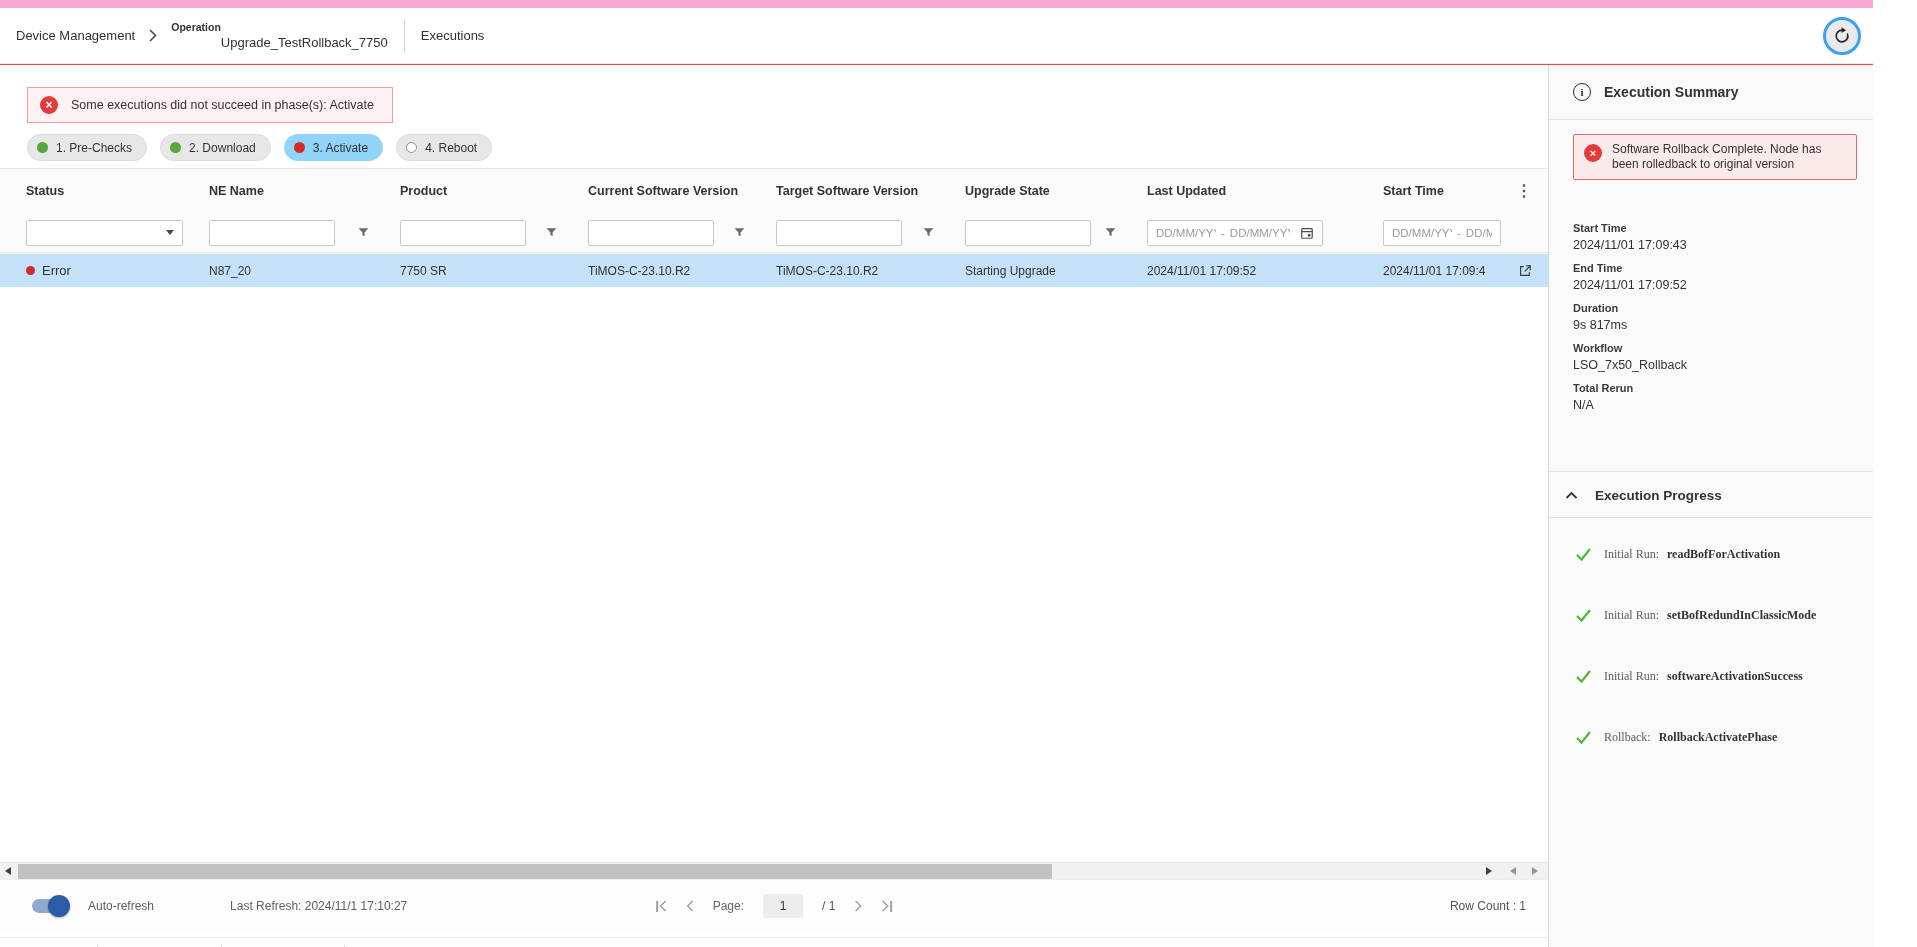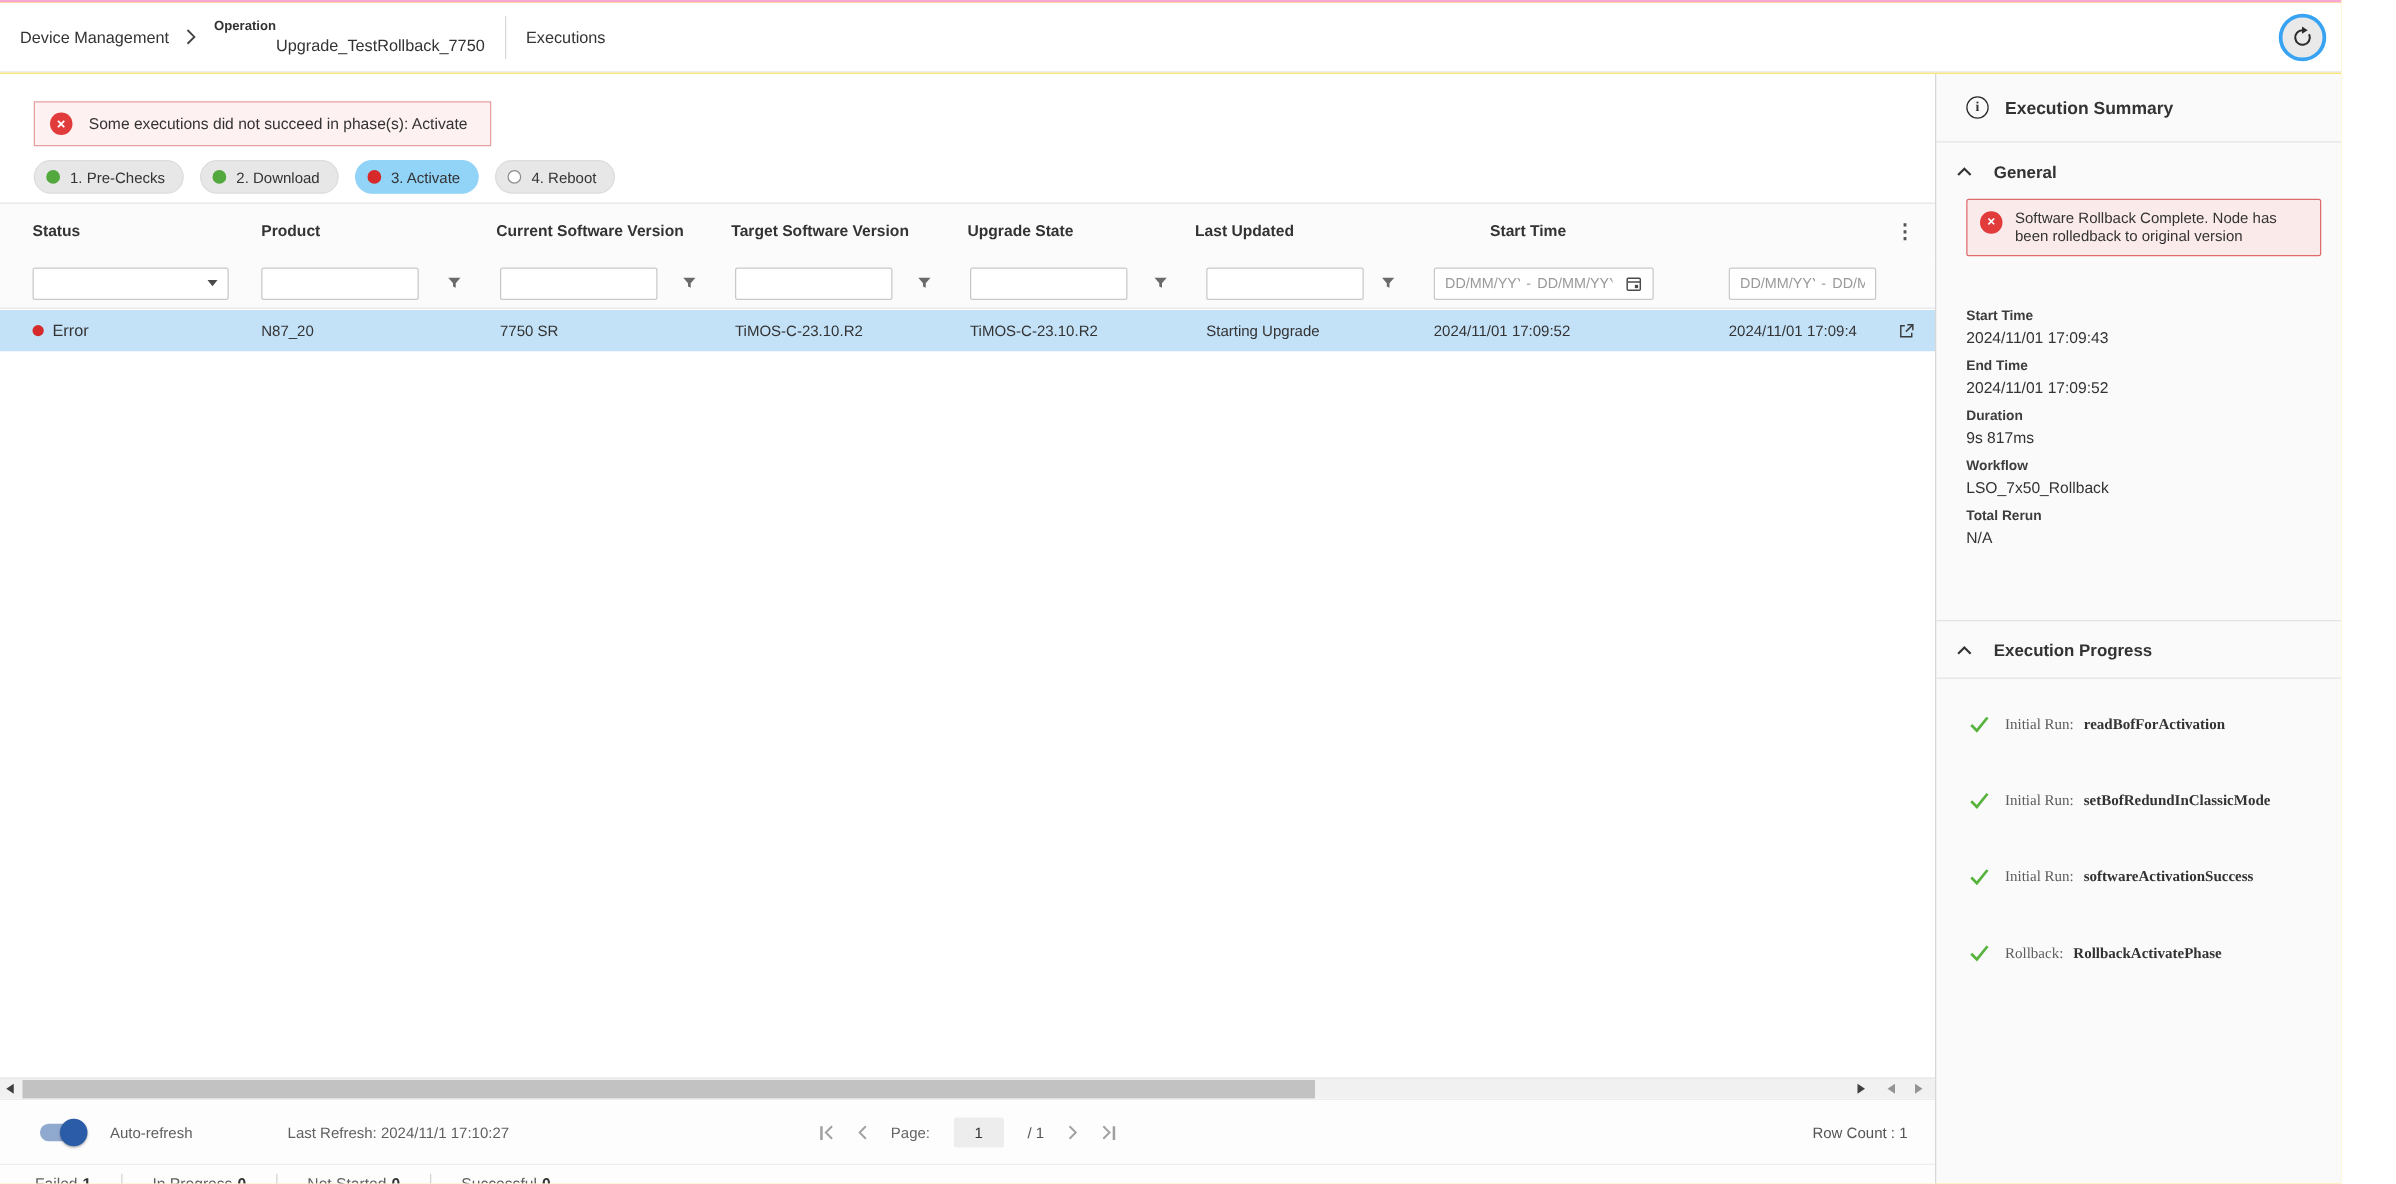--- a/index.html
+++ b/index.html
@@ -1,17 +1,17 @@
 <!DOCTYPE html>
 <html><head>
 <meta charset="utf-8">
 <style>
   html,body{margin:0;padding:0;background:#fff;}
   .app{position:relative;width:1873px;height:947px;overflow:hidden;box-sizing:border-box;
-       font-family:"Liberation Sans",sans-serif;color:#333;border-top:2px solid #f9a8d4;background:#fde047;}
+       font-family:"Liberation Sans",sans-serif;color:#333;border-top:8px solid #f9a8d4;background:#ef4444;}
   
   .topbar{position:absolute;top:0;left:0;right:0;height:56px;border-bottom:1px solid #e6e6e6;
           display:flex;align-items:center;padding:0 16px;box-sizing:border-box;background:#fff;}
   .crumb-root{font-size:13px;color:#333;}
   .crumb-sep{margin:0 14px;display:flex;align-items:center;}
   .op-block{display:flex;flex-direction:row;justify-content:center;line-height:1;}
   .op-label{font-size:10.5px;font-weight:bold;color:#333;}
   .op-name{font-size:13px;margin-top:14px;color:#333;}
   .vdiv{width:1px;height:34px;background:#d8d8d8;margin:0 16px;}
   .section-name{font-size:13px;color:#333;}
@@ -169,20 +169,21 @@
         <span>3. Activate</span>
       </div>
       <div class="chip">
         <span class="dot empty"></span>
         <span>4. Reboot</span>
       </div>
     </div>
 
     <div class="thead">
       <div class="th c0">Status</div>
+      <div class="th c1">NE Name</div>
       <div class="th c2">Product</div>
       <div class="th c3">Current Software Version</div>
       <div class="th c4">Target Software Version</div>
       <div class="th c5">Upgrade State</div>
       <div class="th c6">Last Updated</div>
       <div class="th c7">Start Time</div>
       <span class="kebab">⋮</span>
     </div>
 
     <div class="tfilter">
@@ -341,65 +342,57 @@
       </span>
     </div>
   </div>
 
   <div class="side">
     <div class="side-header">
       <span class="info-icon">i</span>
       <span class="side-title">Execution Summary</span>
     </div>
 
+
+    <div class="panel-alert">
+      <span class="err-circle sm">×</span>
+      <span>Software Rollback Complete. Node has been rolledback to original version</span>
+    </div>
+
+    <div class="fields">
+      <div class="field">
+        <div class="f-label">Start Time</div>
+        <div class="f-value">2024/11/01 17:09:43</div>
+      </div>
+      <div class="field">
+        <div class="f-label">End Time</div>
+        <div class="f-value">2024/11/01 17:09:52</div>
+      </div>
+      <div class="field">
+        <div class="f-label">Duration</div>
+        <div class="f-value">9s 817ms</div>
+      </div>
+      <div class="field">
+        <div class="f-label">Workflow</div>
+        <div class="f-value">LSO_7x50_Rollback</div>
+      </div>
+      <div class="field">
+        <div class="f-label">Total Rerun</div>
+        <div class="f-value">N/A</div>
+      </div>
+    </div>
+
+    <div class="hr hr1"></div>
+
     <div class="secrow">
       <span>
         <svg width="13" height="9" viewBox="0 0 13 9">
             <polyline points="1.5,7 6.5,2 11.5,7" fill="none" stroke="#333" stroke-width="1.8"></polyline>
           </svg>
       </span>
-      <span class="sectitle">General</span>
-    </div>
-
-    <div class="panel-alert">
-      <span class="err-circle sm">×</span>
-      <span>Software Rollback Complete. Node has been rolledback to original version</span>
-    </div>
-
-    <div class="fields">
-      <div class="field">
-        <div class="f-label">Start Time</div>
-        <div class="f-value">2024/11/01 17:09:43</div>
-      </div>
-      <div class="field">
-        <div class="f-label">End Time</div>
-        <div class="f-value">2024/11/01 17:09:52</div>
-      </div>
-      <div class="field">
-        <div class="f-label">Duration</div>
-        <div class="f-value">9s 817ms</div>
-      </div>
-      <div class="field">
-        <div class="f-label">Workflow</div>
-        <div class="f-value">LSO_7x50_Rollback</div>
-      </div>
-      <div class="field">
-        <div class="f-label">Total Rerun</div>
-        <div class="f-value">N/A</div>
-      </div>
-    </div>
-
-    <div class="hr hr1"></div>
-
-    <div class="secrow">
-      <span>
-        <svg width="13" height="9" viewBox="0 0 13 9">
-            <polyline points="1.5,7 6.5,2 11.5,7" fill="none" stroke="#333" stroke-width="1.8"></polyline>
-          </svg>
-      </span>
       <span class="sectitle">Execution Progress</span>
     </div>
 
     <div class="hr hr2"></div>
 
     <div class="progress">
       <div class="pitem">
         <span>
           <svg width="17" height="15" viewBox="0 0 17 15">
               <polyline points="2,8 6.5,12.5 15,2" fill="none" stroke="#57b33e" stroke-width="2.2"></polyline>

